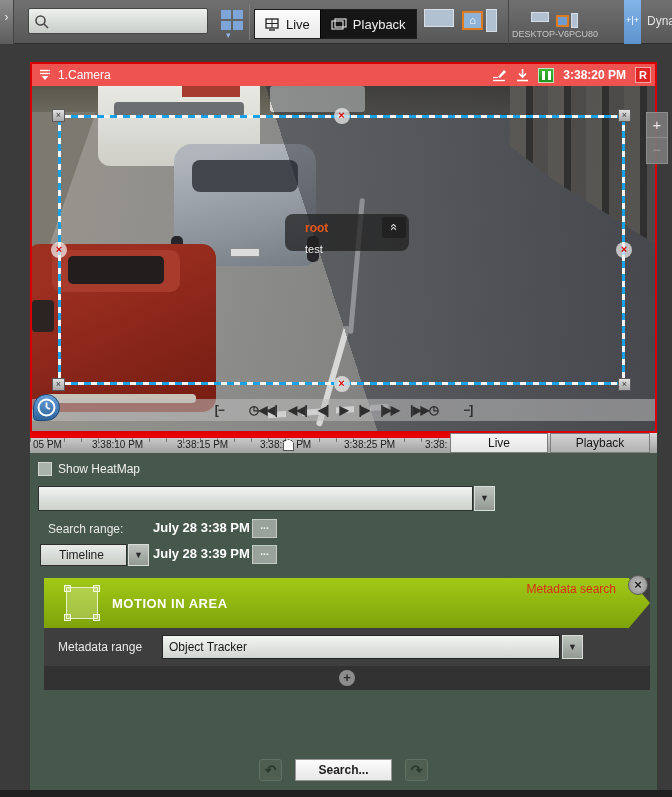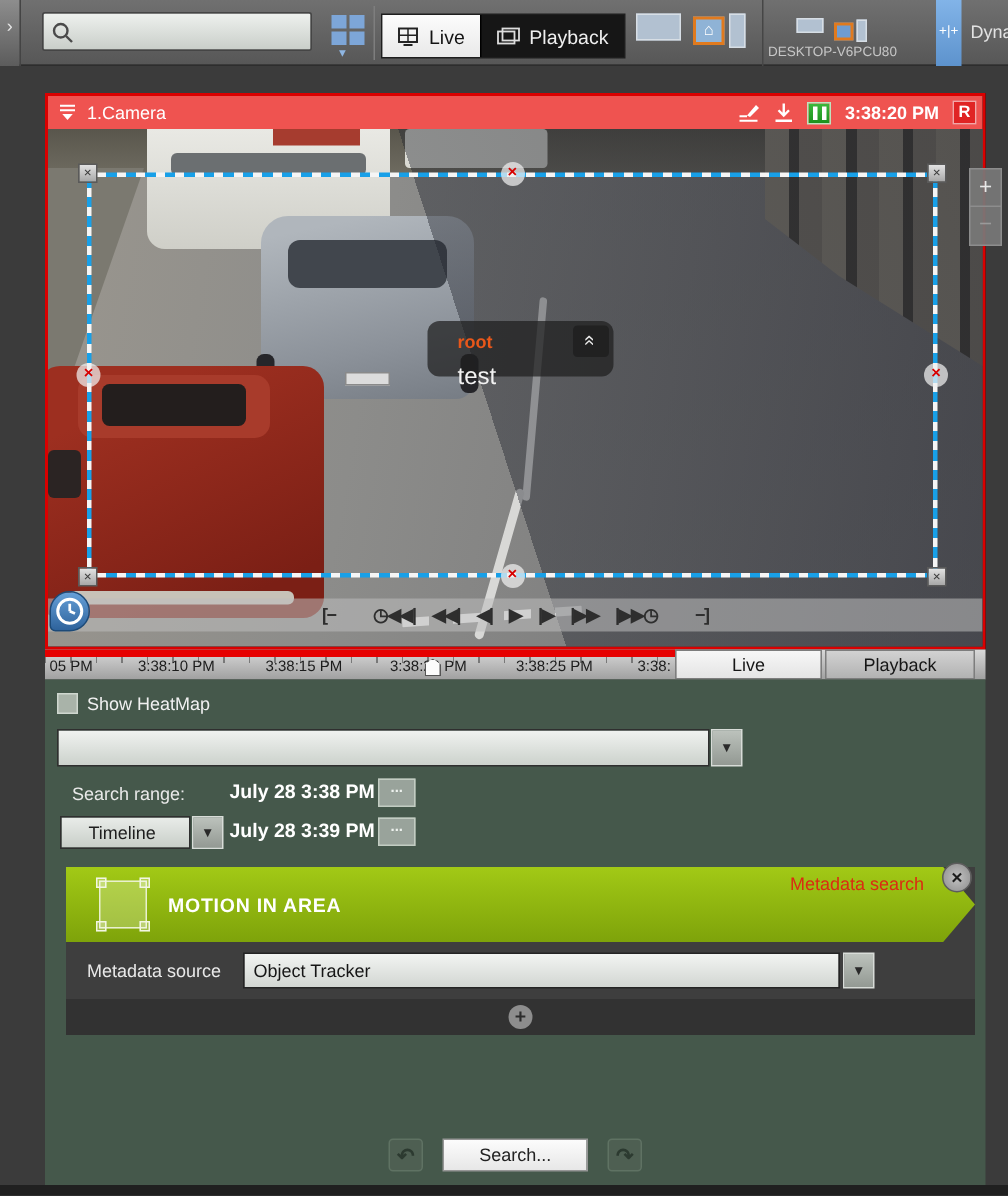--- a/index.html
+++ b/index.html
@@ -101,21 +101,21 @@
   .sel .ev { width:3px; top:0; bottom:0; background:repeating-linear-gradient(0deg,#18a0e8 0 7px,#f5f5f5 7px 13px); }
   .handle { position:absolute; width:13px; height:13px; background:linear-gradient(#e2e2e2,#a8a8a8);
             border:1px solid #5a5a5a; color:#3c3c3c; font-size:9px; line-height:11px; text-align:center; cursor:move; }
   .midx { position:absolute; width:16px; height:16px; border-radius:50%; background:rgba(240,240,240,.72);
           color:#d70000; font-size:11px; font-weight:bold; text-align:center; line-height:15px; cursor:move; }
 
   
   .tip { position:absolute; left:253px; top:128px; width:124px; height:37px;
          background:rgba(30,30,30,.72); border-radius:8px; }
   .tip-root { position:absolute; left:20px; top:7px; color:#e8571a; font-size:12px; font-weight:bold; }
-  .tip-item { position:absolute; left:20px; top:29px; color:#f2f2f2; font-size:16px; }
+  .tip-item { position:absolute; left:20px; top:29px; color:#f2f2f2; font-size:11px; }
   .tip-coll { position:absolute; right:3px; top:3px; width:24px; height:21px; border-radius:3px;
               background:rgba(10,10,10,.35); color:#eee; text-align:center; cursor:pointer; }
   .tip-coll span { display:inline-block; transform:rotate(90deg); font-size:13px; line-height:20px; }
 
   .osd { position:absolute; left:2px; top:1px; font-family:"DejaVu Sans Mono",monospace;
          font-size:13px; font-weight:bold; color:#151515;
          text-shadow:-1px -1px 0 #ededed,1px -1px 0 #ededed,-1px 1px 0 #ededed,1px 1px 0 #ededed; }
 
   
   .transport { position:absolute; left:0; right:0; top:313px; height:22px;
@@ -192,21 +192,21 @@
   .prow { position:absolute; left:0; top:88px; width:100%; height:24px; background:#323232;
           display:flex; justify-content:center; align-items:center; }
   .plus { width:16px; height:16px; border-radius:50%; background:#8d8d8d; color:#2c2c2c;
           font-size:13px; font-weight:bold; text-align:center; line-height:15px; cursor:pointer; }
 
   .navrow { position:absolute; left:0; top:306px; width:100%; display:flex; justify-content:center;
             align-items:center; gap:13px; }
   .navbtn { width:23px; height:22px; background:#4e5f52; border:1px solid #5f7263; border-radius:3px;
             color:#2c3a30; font-size:14px; font-weight:bold; text-align:center; line-height:20px; cursor:pointer; }
   .searchbtn { width:97px; height:22px; background:linear-gradient(#fcfcfc,#e7e7e7); border:1px solid #969696;
-               color:#222; font-size:12px; text-align:center; line-height:20px; cursor:pointer; }
+               color:#222; font-size:12px; text-align:center; line-height:20px; cursor:pointer;font-weight:bold; }
 
   .bottom-strip { position:absolute; left:0; top:790px; width:672px; height:7px; background:#202020; }
 </style>
 </head>
 <body>
 
 <div class="app">
 
   <div class="toolbar">
     <div class="expander">›</div>
@@ -404,21 +404,21 @@
             <i style="right:-3px;top:-3px"></i>
           <i style="left:-3px;bottom:-3px"></i>
             <i style="right:-3px;bottom:-3px"></i>
         </div>
         <span class="btitle">MOTION IN AREA</span>
         <span class="btag">Metadata search</span>
       </div>
       <div class="fclose">×</div>
 
       <div class="mrow">
-        <span class="mlabel">Metadata source</span>
+        <span class="mlabel">Metadata range</span>
         <div class="mbox">Object Tracker</div>
         <div class="ddbtn mdd">▼</div>
       </div>
 
       <div class="prow">
         <div class="plus">+</div>
       </div>
     </div>
 
     <div class="navrow">

